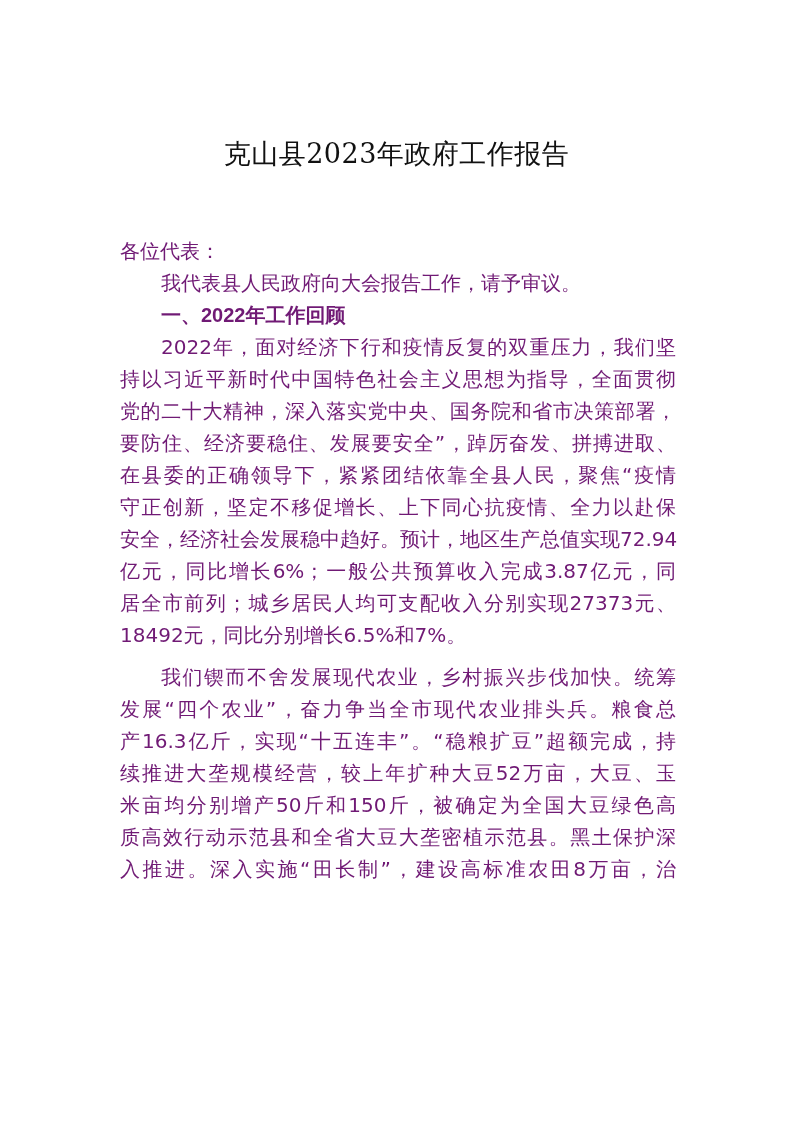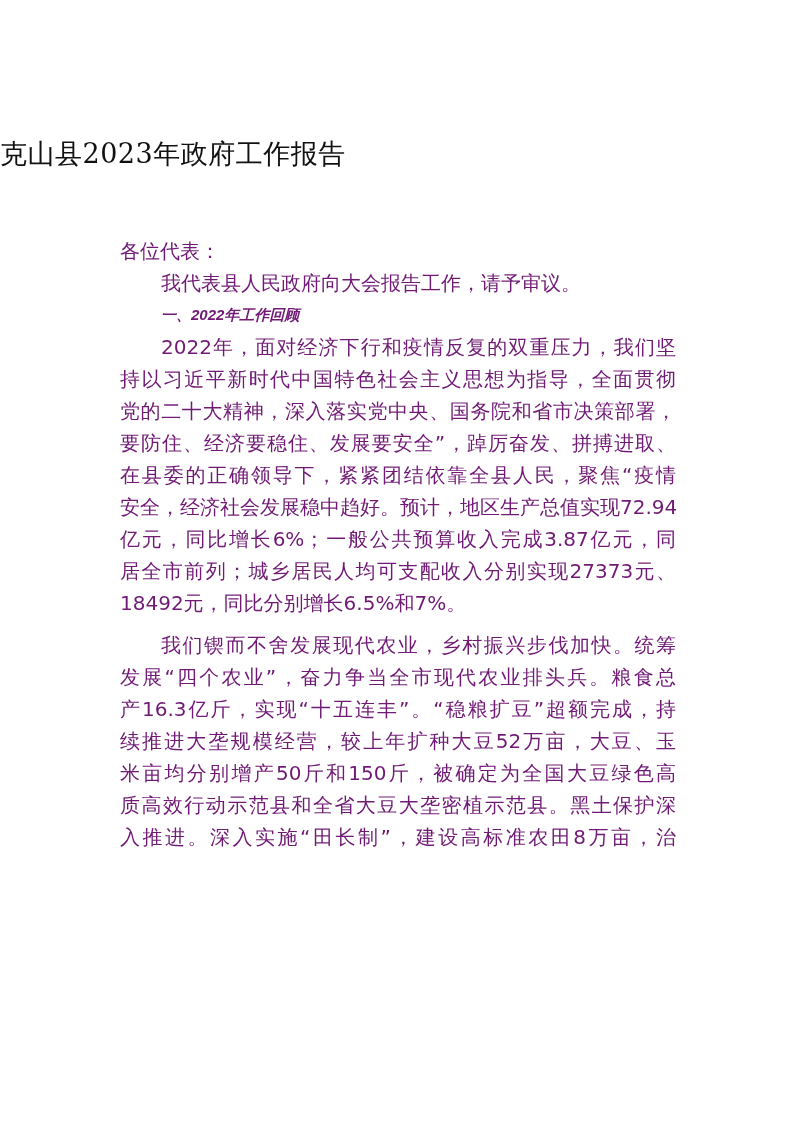--- a/index.html
+++ b/index.html
@@ -1,51 +1,52 @@
 <!DOCTYPE html>
 <html><head>
 <meta charset="utf-8">
 <style>
   html, body { margin: 0; padding: 0; background: #ffffff; }
   body { width: 793px; height: 1122px; position: relative; overflow: hidden; }
   .page { position: absolute; left: 0; top: 0; width: 793px; height: 1122px; background: #fff; }
   .title {
-    position: absolute; left: 0; top: 134px; width: 793px; 
+    position: absolute; left: 0; top: 134px; width: 793px; text-align: center;
     font-family: "DejaVu Serif", "Liberation Serif", serif;
     font-size: 27px; color: #111; letter-spacing: 0.5px; line-height: 40px;
   }
   .body {
     position: absolute; left: 120px; top: 222px; width: 556px;
     font-family: "DejaVu Sans", "Liberation Sans", sans-serif;
     font-size: 20px; color: #701a75; line-height: 32px; margin-top: 13px;
   }
   .line { display: block; white-space: nowrap; height: 32px; text-align: justify; text-align-last: justify; }
   .line.last { text-align-last: left; }
   .indent { padding-left: 41px; }
-  .heading { font-family: "Liberation Sans", "DejaVu Sans", sans-serif; font-weight: bold; font-size: 15px; text-align-last: left; font-style: italic; }
+  .heading { font-family: "Liberation Sans", "DejaVu Sans", sans-serif; font-weight: bold; font-size: 20px; text-align-last: left; }
   .salutation { text-align-last: left; }
   .gap { height: 10px; }
 </style>
 </head>
 <body>
 
 <div class="page">
   <div class="title">克山县2023年政府工作报告</div>
 
   <div class="body">
     <span class="line salutation">各位代表：</span>
     <span class="line indent last">我代表县人民政府向大会报告工作，请予审议。</span>
     <span class="line indent heading">一、2022年工作回顾</span>
 
     <div>
       <span class="line indent">2022年，面对经济下行和疫情反复的双重压力，我们坚</span>
       <span class="line">持以习近平新时代中国特色社会主义思想为指导，全面贯彻</span>
       <span class="line">党的二十大精神，深入落实党中央、国务院和省市决策部署，</span>
       <span class="line">要防住、经济要稳住、发展要安全”，踔厉奋发、拼搏进取、</span>
       <span class="line">在县委的正确领导下，紧紧团结依靠全县人民，聚焦“疫情</span>
+      <span class="line">守正创新，坚定不移促增长、上下同心抗疫情、全力以赴保</span>
       <span class="line">安全，经济社会发展稳中趋好。预计，地区生产总值实现72.94</span>
       <span class="line">亿元，同比增长6%；一般公共预算收入完成3.87亿元，同</span>
       <span class="line">居全市前列；城乡居民人均可支配收入分别实现27373元、</span>
       <span class="line last">18492元，同比分别增长6.5%和7%。</span>
     </div>
 
     <div class="gap"></div>
 
     <div>
       <span class="line indent">我们锲而不舍发展现代农业，乡村振兴步伐加快。统筹</span>

